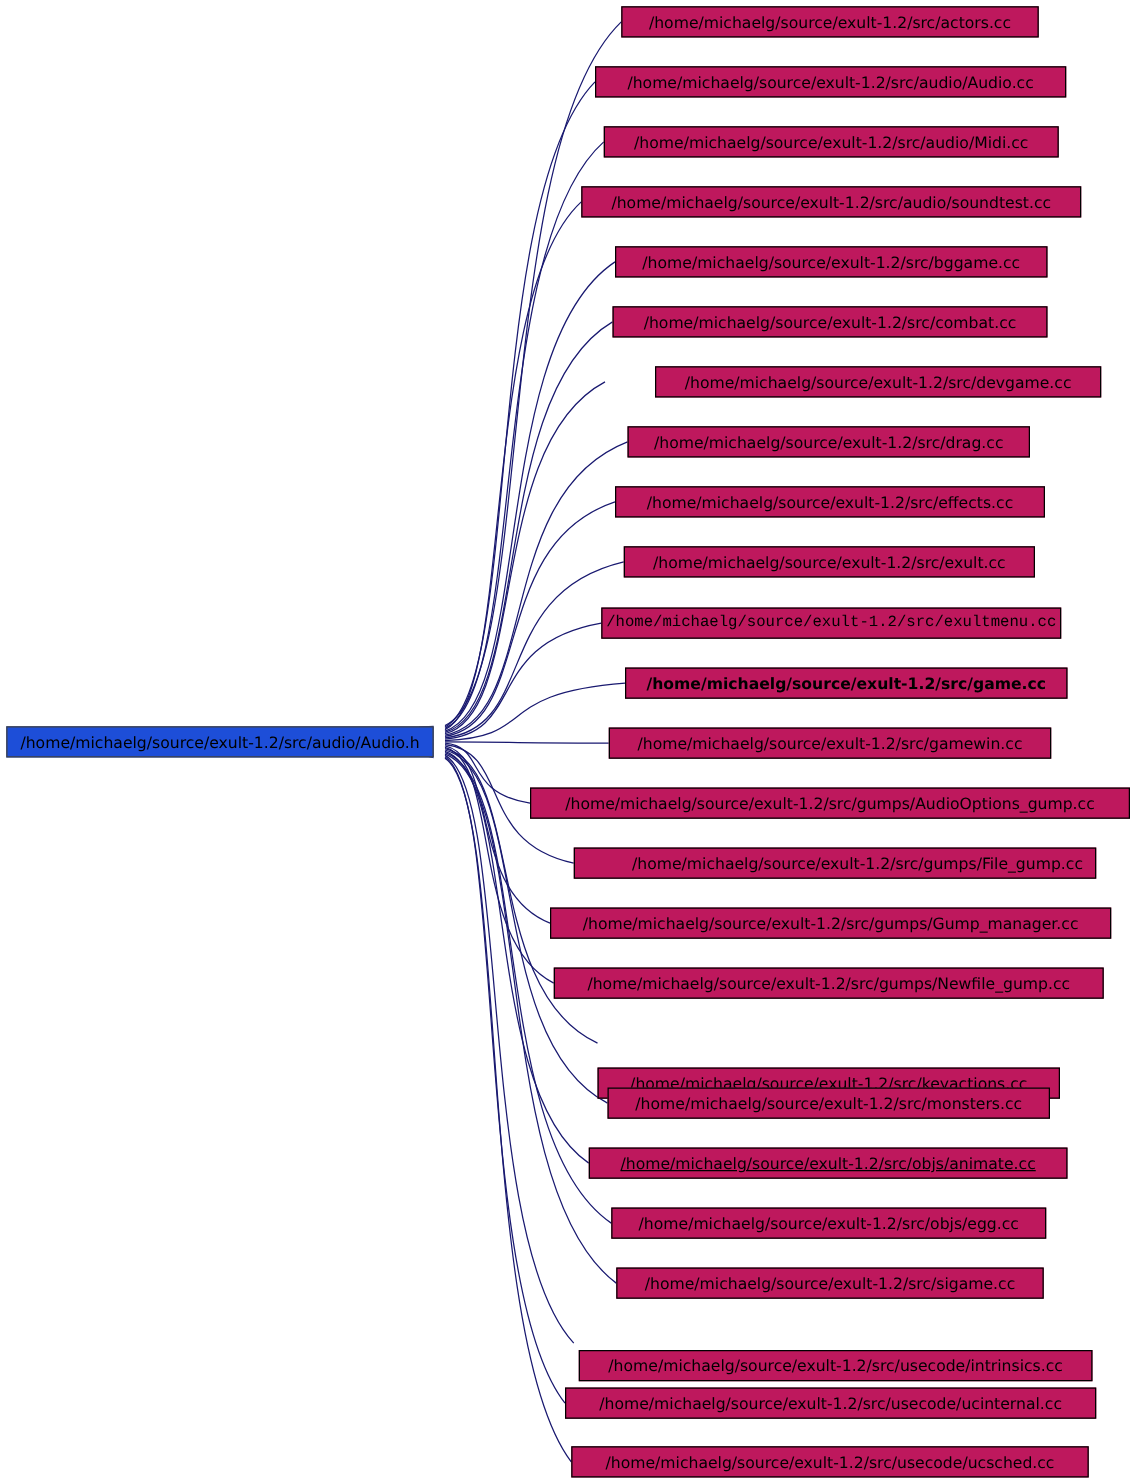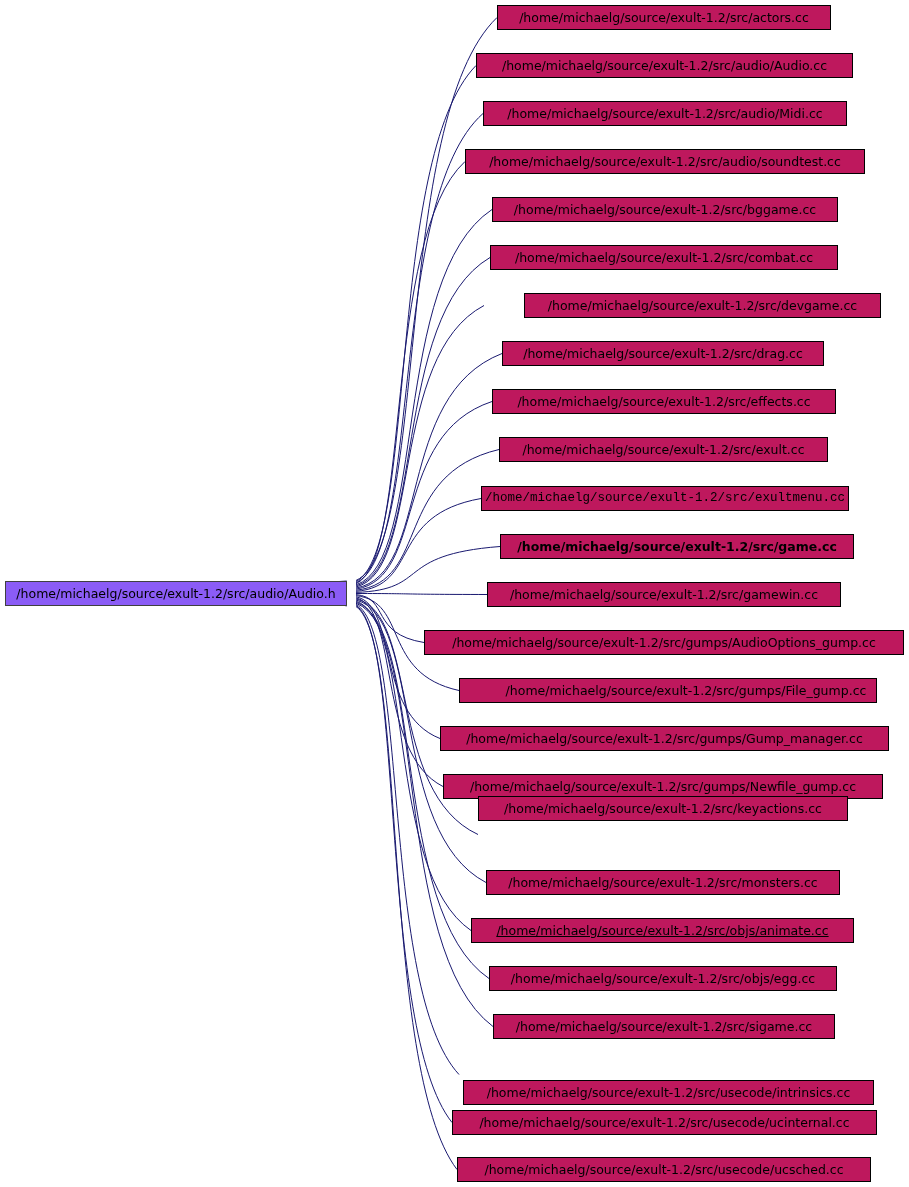--- a/index.html
+++ b/index.html
@@ -21,21 +21,21 @@
     background:#be185d;
     color:#000000;
     font-size:12.5px;
     line-height:23px;
     text-align:center;
     white-space:nowrap;
     letter-spacing:0px;
     overflow:hidden;
   }
   .node.root{
-    background:#8b5cf6;
+    background:#1d4ed8;
     border:1px solid #404040;
   }
 </style>
 </head>
 <body>
 
 <div id="graph">
   <svg id="edges" xmlns="http://www.w3.org/2000/svg" viewBox="0 0 909 1187">
       <path d="M 497 17.5 C 392 118.83999999999999 429.5 546.72 356 580.5" fill="none" stroke="#191970" stroke-width="1"></path>
       <polygon points="0,0 11,-4.2 11,4.2" fill="#191970" transform="translate(347,580.5) rotate(155.31687453959248)"></polygon>
@@ -100,21 +100,21 @@
       <div class="node" style="left: 502px; top: 341px; width: 322px;">/home/michaelg/source/exult-1.2/src/drag.cc</div>
       <div class="node" style="left: 492px; top: 389px; width: 344px;">/home/michaelg/source/exult-1.2/src/effects.cc</div>
       <div class="node" style="left: 499px; top: 437px; width: 329px;">/home/michaelg/source/exult-1.2/src/exult.cc</div>
       <div class="node" style="left: 481px; top: 486px; width: 368px; font-family: Liberation Mono, monospace;">/home/michaelg/source/exult-1.2/src/exultmenu.cc</div>
       <div class="node" style="left: 500px; top: 534px; width: 354px; font-weight: bold;">/home/michaelg/source/exult-1.2/src/game.cc</div>
       <div class="node" style="left: 487px; top: 582px; width: 354px;">/home/michaelg/source/exult-1.2/src/gamewin.cc</div>
       <div class="node" style="left: 424px; top: 630px; width: 480px;">/home/michaelg/source/exult-1.2/src/gumps/AudioOptions_gump.cc</div>
       <div class="node" style="left: 459px; top: 678px; width: 418px; padding-left: 36px;">/home/michaelg/source/exult-1.2/src/gumps/File_gump.cc</div>
       <div class="node" style="left: 440px; top: 726px; width: 449px;">/home/michaelg/source/exult-1.2/src/gumps/Gump_manager.cc</div>
       <div class="node" style="left: 443px; top: 774px; width: 440px;">/home/michaelg/source/exult-1.2/src/gumps/Newfile_gump.cc</div>
-      <div class="node" style="left: 478px; top: 796px; width: 370px;">/home/michaelg/source/exult-1.2/src/keyactions.cc</div>
+      <div class="node" style="left: 478px; top: 854px; width: 370px;">/home/michaelg/source/exult-1.2/src/keyactions.cc</div>
       <div class="node" style="left: 486px; top: 870px; width: 354px;">/home/michaelg/source/exult-1.2/src/monsters.cc</div>
       <div class="node" style="left: 471px; top: 918px; width: 383px; text-decoration: underline;">/home/michaelg/source/exult-1.2/src/objs/animate.cc</div>
       <div class="node" style="left: 489px; top: 966px; width: 348px;">/home/michaelg/source/exult-1.2/src/objs/egg.cc</div>
       <div class="node" style="left: 493px; top: 1014px; width: 342px;">/home/michaelg/source/exult-1.2/src/sigame.cc</div>
       <div class="node" style="left: 463px; top: 1062px; width: 411px; margin-top: 18px;">/home/michaelg/source/exult-1.2/src/usecode/intrinsics.cc</div>
       <div class="node" style="left: 452px; top: 1110px; width: 425px;">/home/michaelg/source/exult-1.2/src/usecode/ucinternal.cc</div>
       <div class="node" style="left: 457px; top: 1157px; width: 414px;">/home/michaelg/source/exult-1.2/src/usecode/ucsched.cc</div>
     </div>
 </div>
 

